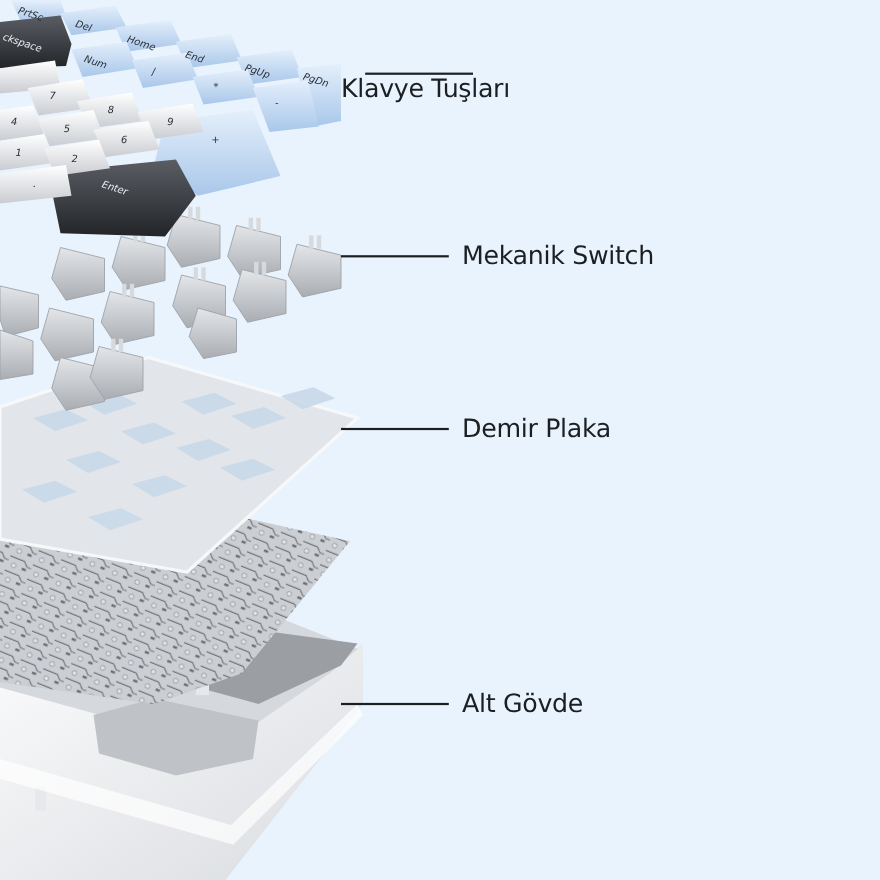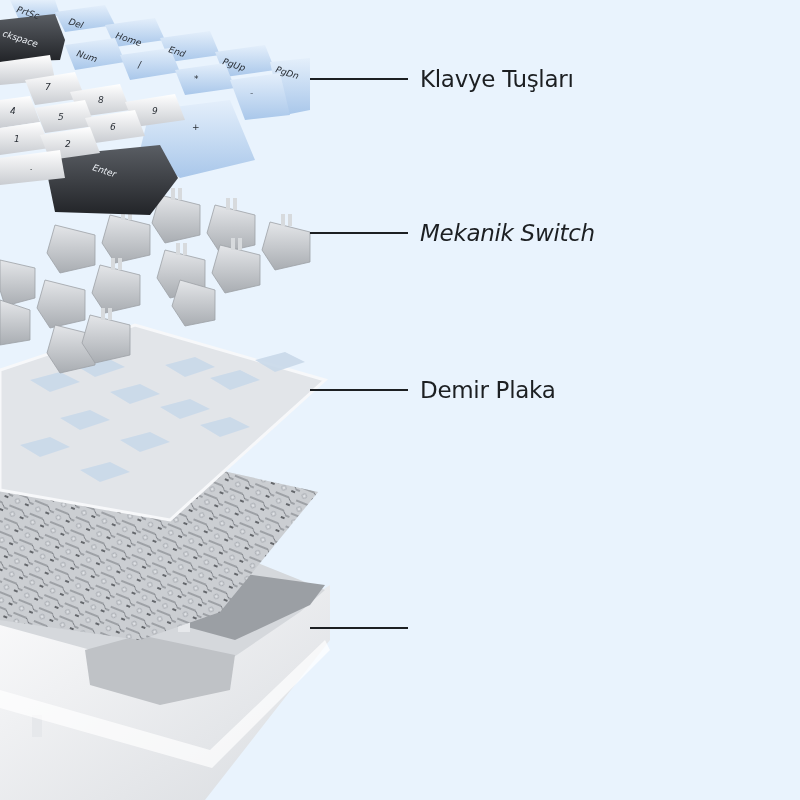--- a/index.html
+++ b/index.html
@@ -177,29 +177,30 @@
       <text class="keycap-legend" x="10" y="114">4</text>
       <text class="keycap-legend" x="58" y="120">5</text>
       <text class="keycap-legend" x="110" y="130">6</text>
       <text class="keycap-legend" x="14" y="142">1</text>
       <text class="keycap-legend" x="65" y="147">2</text>
       <text class="keycap-legend" x="30" y="170">.</text>
       <text class="keycap-legend light" x="92" y="170" transform="rotate(18 92 170)">Enter</text>
     </g>
   </svg>
 
-  <div class="callout" style="left:310px; top:66px;">
+  <div class="callout" style="left:310px; top:66px;flex-direction:column;">
     <div class="leader"></div>
     <span class="label">Klavye Tuşları</span>
   </div>
-  <div class="callout" style="left:310px; top:220px;font-style:italic;">
+  <div class="callout" style="left:310px; top:220px;">
     <div class="leader"></div>
     <span class="label">Mekanik Switch</span>
   </div>
   <div class="callout" style="left:310px; top:377px;text-align:right;">
     <div class="leader"></div>
     <span class="label">Demir Plaka</span>
   </div>
   <div class="callout" style="left:310px; top:627px;">
     <div class="leader"></div>
+    <span class="label">Alt Gövde</span>
   </div>
 
 </div>
 
 </body></html>

